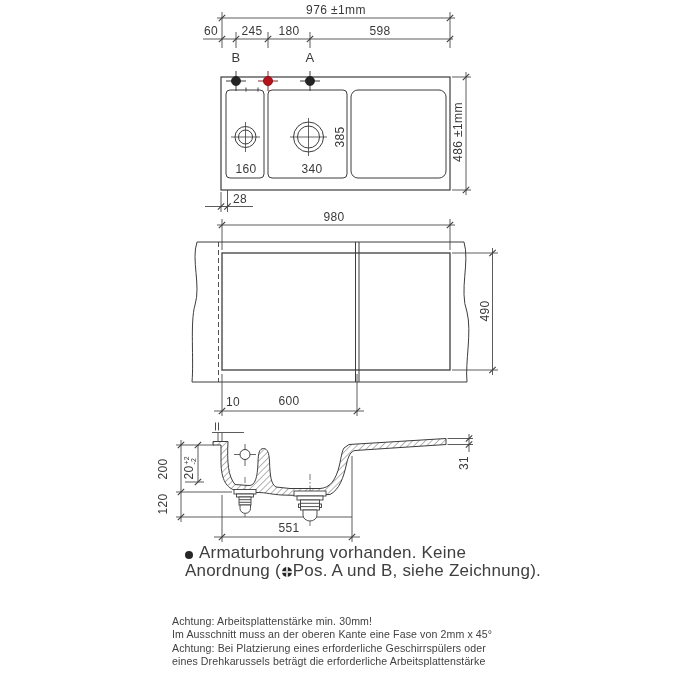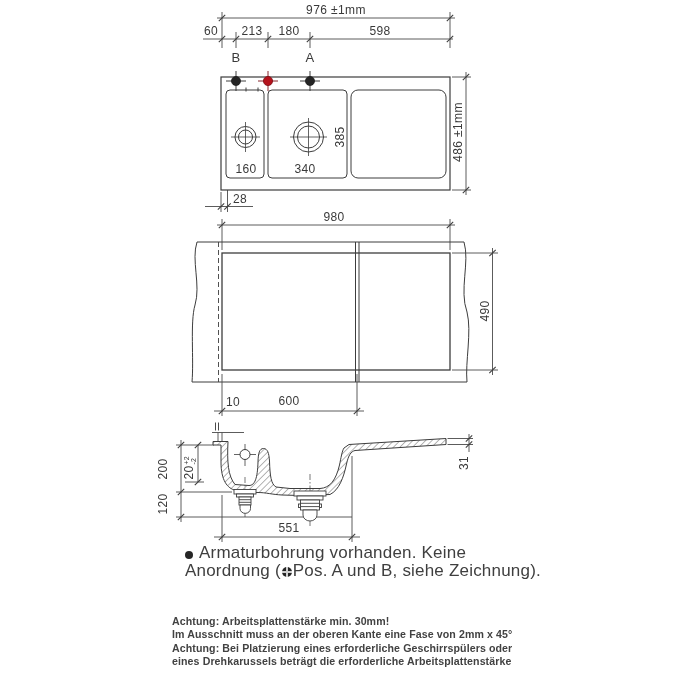--- a/index.html
+++ b/index.html
@@ -26,21 +26,21 @@
   }
   .hole-sym{
     display:inline-block;width:10px;height:10px;border-radius:50%;
     background-color:#262626;vertical-align:-1px;margin:0 1px;
     background-image:
       linear-gradient(to right, transparent 44%, #cfcfcf 44%, #cfcfcf 58%, transparent 58%),
       linear-gradient(to bottom, transparent 44%, #cfcfcf 44%, #cfcfcf 58%, transparent 58%);
   }
   #fineprint{
     position:absolute;left:172px;top:615px;font-size:10.6px;line-height:13.4px;
-    color:#424242;letter-spacing:.1px;font-weight:bold;
+    color:#424242;letter-spacing:.1px;
   }
 </style>
 </head>
 <body>
 
 <div id="stage">
 
 <svg id="drawing-svg" width="700" height="700" viewBox="0 0 700 700">
   <defs>
     <pattern id="hatch" width="4.5" height="4.5" patternUnits="userSpaceOnUse" patternTransform="rotate(45)">
@@ -273,29 +273,29 @@
       <line x1="300.5" y1="506.6" x2="319.5" y2="506.6"></line>
       <rect x="298.5" y="504" width="2" height="3.5" fill="#ffffff"></rect>
       <rect x="319.5" y="504" width="2" height="3.5" fill="#ffffff"></rect>
       <path d="M 303,510 h 14 v 5 a 7,6 0 0 1 -14,0 Z" fill="#ffffff"></path>
     </g>
   </g>
 </svg>
 
 <div class="dim" style="left:336px;top:10px">976 ±1mm</div>
 <div class="dim" style="left:211px;top:31px">60</div>
-<div class="dim" style="left:252px;top:31px">213</div>
+<div class="dim" style="left:252px;top:31px">245</div>
 <div class="dim" style="left:289px;top:31px">180</div>
 <div class="dim" style="left:380px;top:31px">598</div>
 <div class="dim big" style="left:236px;top:58px">B</div>
 <div class="dim big" style="left:310px;top:58px">A</div>
 <div class="dim rot" style="left:458px;top:132px">486 ±1mm</div>
 <div class="dim rot" style="left:340px;top:137px">385</div>
 <div class="dim" style="left:246px;top:169px">160</div>
-<div class="dim" style="left:305px;top:169px">340</div>
+<div class="dim" style="left:312px;top:169px">340</div>
 <div class="dim" style="left:240px;top:199px">28</div>
 
 <div class="dim" style="left:334px;top:217px">980</div>
 <div class="dim rot" style="left:485px;top:311px">490</div>
 <div class="dim" style="left:289px;top:401px">600</div>
 
 <div class="dim" style="left:233px;top:402px">10</div>
 <div class="dim rot" style="left:163px;top:469px">200</div>
 <div class="dim rot" style="left:190px;top:468px"><span>20</span><span class="tol">
         <span>+2</span>

